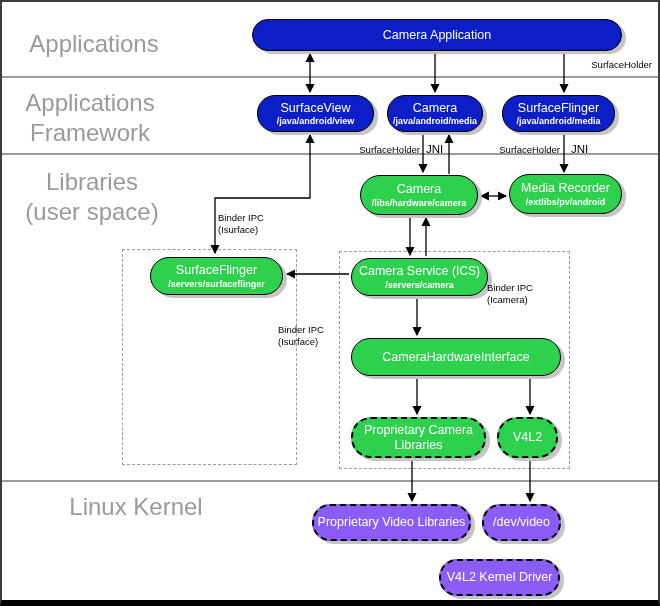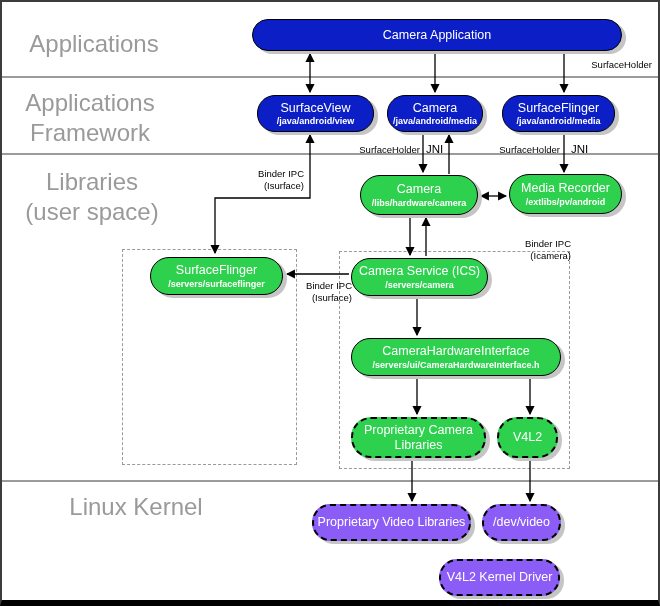--- a/index.html
+++ b/index.html
@@ -25,21 +25,21 @@
   .node.dashed{border:2px dashed #000;}
   .nt{font-size:12.5px;}
   .nt .suffix{font-size:12px;}
   .ns{font-size:9px;margin-top:1px;font-weight:bold;}
   .group-box{position:absolute;border:1px dashed #9a9a9a;box-sizing:border-box;}
   .elabel{
     position:absolute;color:#000;font-size:9.5px;line-height:1.25;white-space:pre-line;
   }
   .elabel.jni{font-size:11.5px;}
   .right{text-align:right;}
-  .center{text-align:right;}
+  .center{text-align:left;margin-top:44px;}
   #arrows{position:absolute;left:0;top:0;pointer-events:none;}
 </style>
 </head>
 <body>
 
 <div id="canvas">
 
   <div class="layer-line" style="top:74px"></div>
   <div class="layer-line" style="top:151px"></div>
   <div class="layer-line" style="top:478px"></div>
@@ -114,21 +114,20 @@
     <div class="ns">/servers/surfaceflinger</div>
   </div>
 
   <div class="node green" style="left:349px;top:256px;width:137px;height:38px;border-radius:19px">
     <div class="nt"><span>Camera Service</span> <span class="suffix">(ICS)</span></div>
     <div class="ns">/servers/camera</div>
   </div>
 
   <div class="node green" style="left:349px;top:336px;width:210px;height:38px;border-radius:19px">
     <div class="nt">CameraHardwareInterface</div>
-    <div class="ns">/servers/ui/CameraHardwareInterface.h</div>
   </div>
 
   <div class="node green dashed" style="left:349px;top:415px;width:135px;height:41px;border-radius:20px">
     <div class="nt">Proprietary Camera Libraries</div>
   </div>
 
   <div class="node green dashed" style="left:495px;top:415px;width:61px;height:41px;border-radius:20px">
     <div class="nt">V4L2</div>
   </div>
 

